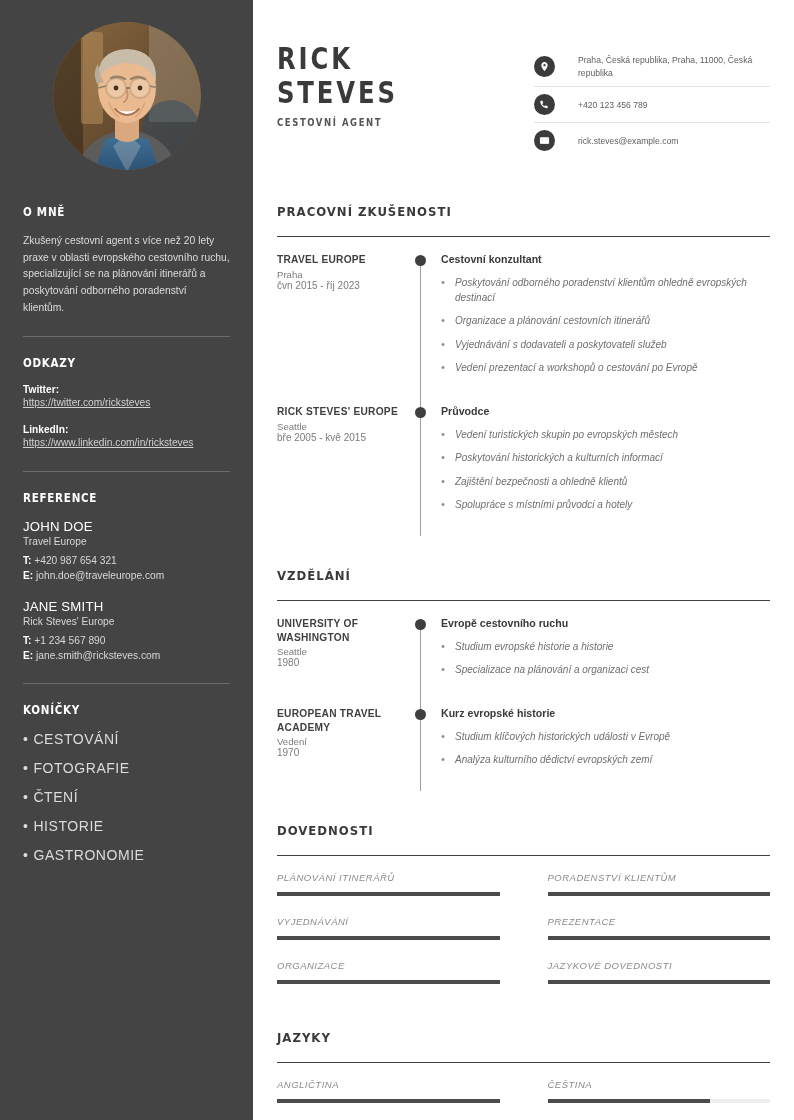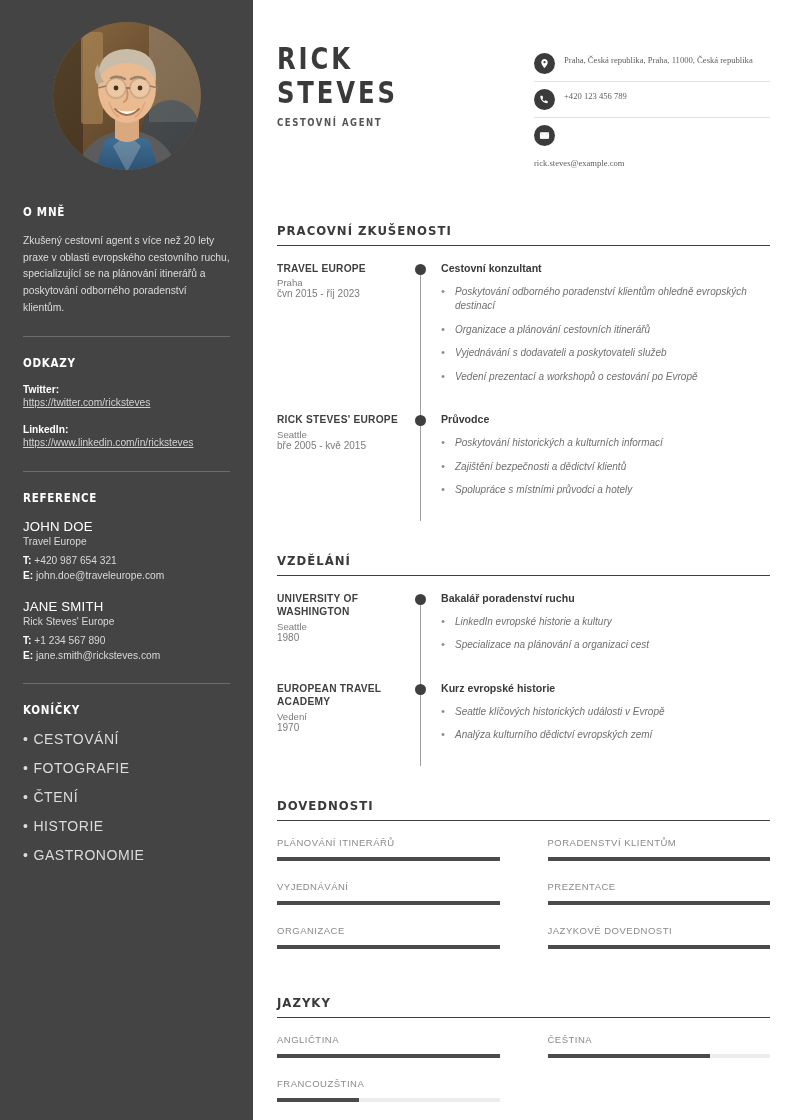--- a/index.html
+++ b/index.html
@@ -136,27 +136,26 @@
     font-weight: bold;
     letter-spacing: 1.7px;
     color: #555555;
     margin-top: 7px;
     transform: scaleX(0.92);
     transform-origin: left center;
   }
   .contacts { width: 236px; padding-top: 4px; }
   .c-row {
     display: flex;
-    align-items: flex-start;
-    gap: 9px;
+    align-items: center;
+    gap: 23px;
     padding: 6px 0 7px 0;
     border-bottom: 1px solid #e2e2e2;
-    font-family: Liberation Serif, serif;
-  }
-  .c-row:last-child { border-bottom: none; flex-direction: column; }
+  }
+  .c-row:last-child { border-bottom: none; }
   .c-ico {
     flex: 0 0 21px;
     width: 21px; height: 21px;
     border-radius: 50%;
     background: #3b3b3b;
     display: flex; align-items: center; justify-content: center;
     margin-top: 1px;
   }
   .c-ico svg { width: 11px; height: 11px; fill: #ffffff; }
   .c-txt {
@@ -166,21 +165,21 @@
     padding-top: 2px;
   }
 
   .sec-h {
     font-family: "DejaVu Sans Condensed", "Liberation Sans Narrow", "Liberation Sans", sans-serif;
     font-size: 13px;
     font-weight: bold;
     letter-spacing: 1px;
     color: #3a3a3a;
     text-transform: uppercase;
-    padding-bottom: 7px;
+    padding-bottom: 17px;
     border-bottom: 1.6px solid #3f3f3f;
     transform-origin: left center;
   }
   .section { margin-bottom: 26px; }
   .sec-body { padding-top: 16px; }
 
   .entry { display: flex; position: relative; }
   .e-left {
     flex: 0 0 138px;
     padding-right: 10px;
@@ -243,20 +242,21 @@
     left: 0; top: -1px;
     color: #8a8a8a;
     font-size: 11px;
   }
 
   
   .bar-grid {
     display: flex;
     flex-wrap: wrap;
     column-gap: 48px;
+    font-style: italic;
   }
   .bar-item {
     width: calc(50% - 24px);
     margin-bottom: 20px;
   }
   .bar-label {
     font-size: 9.5px;
     letter-spacing: 0.5px;
     color: #8a8a8a;
     text-transform: uppercase;
@@ -469,22 +469,23 @@
             <div class="e-city">Seattle</div>
             <div class="e-date">bře 2005 - kvě 2015</div>
           </div>
           <div class="e-rail">
             <span class="line"></span>
             <span class="dot"></span>
           </div>
           <div class="e-right">
             <div class="e-title">Průvodce</div>
             <ul class="bullets">
+              <li>Vedení turistických skupin po evropských městech</li>
               <li>Poskytování historických a kulturních informací</li>
-              <li>Zajištění bezpečnosti a dědictví klientů</li>
+              <li>Zajištění bezpečnosti a ohledně klientů</li>
               <li>Spolupráce s místními průvodci a hotely</li>
             </ul>
           </div>
         </div>
 
       </div>
     </section>
 
     <section class="section">
       <div class="sec-h">VZDĚLÁNÍ</div>
@@ -494,42 +495,42 @@
           <div class="e-left">
             <div class="e-org">UNIVERSITY OF WASHINGTON</div>
             <div class="e-city">Seattle</div>
             <div class="e-date">1980</div>
           </div>
           <div class="e-rail">
             <span class="line"></span>
             <span class="dot"></span>
           </div>
           <div class="e-right">
-            <div class="e-title">Bakalář poradenství ruchu</div>
+            <div class="e-title">Evropě cestovního ruchu</div>
             <ul class="bullets">
-              <li>LinkedIn evropské historie a kultury</li>
+              <li>Studium evropské historie a historie</li>
               <li>Specializace na plánování a organizaci cest</li>
             </ul>
           </div>
         </div>
 
         <div class="entry last">
           <div class="e-left">
             <div class="e-org">EUROPEAN TRAVEL ACADEMY</div>
             <div class="e-city">Vedení</div>
             <div class="e-date">1970</div>
           </div>
           <div class="e-rail">
             <span class="line"></span>
             <span class="dot"></span>
           </div>
           <div class="e-right">
             <div class="e-title">Kurz evropské historie</div>
             <ul class="bullets">
-              <li>Seattle klíčových historických události v Evropě</li>
+              <li>Studium klíčových historických události v Evropě</li>
               <li>Analýza kulturního dědictví evropských zemí</li>
             </ul>
           </div>
         </div>
 
       </div>
     </section>
 
     <section class="section">
       <div class="sec-h">DOVEDNOSTI</div>

